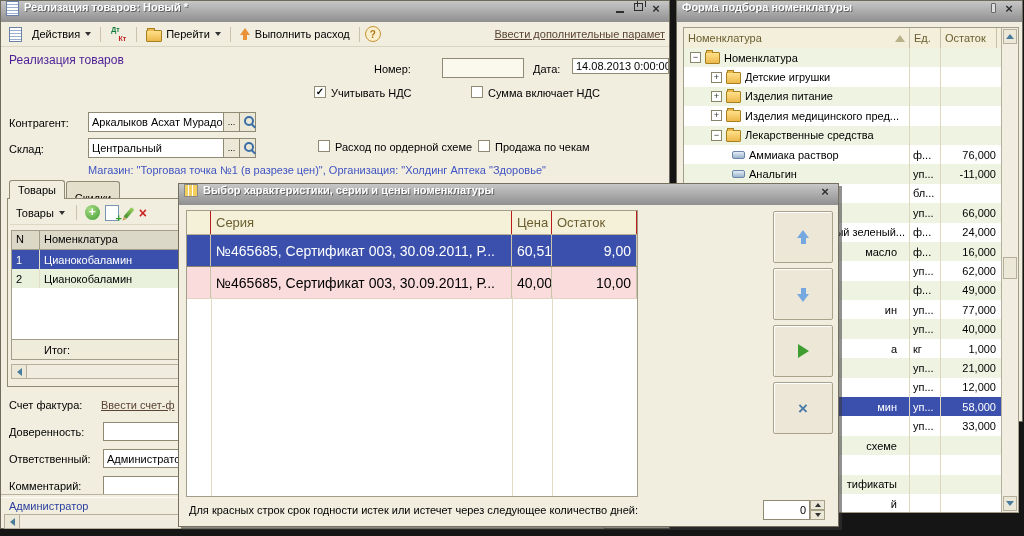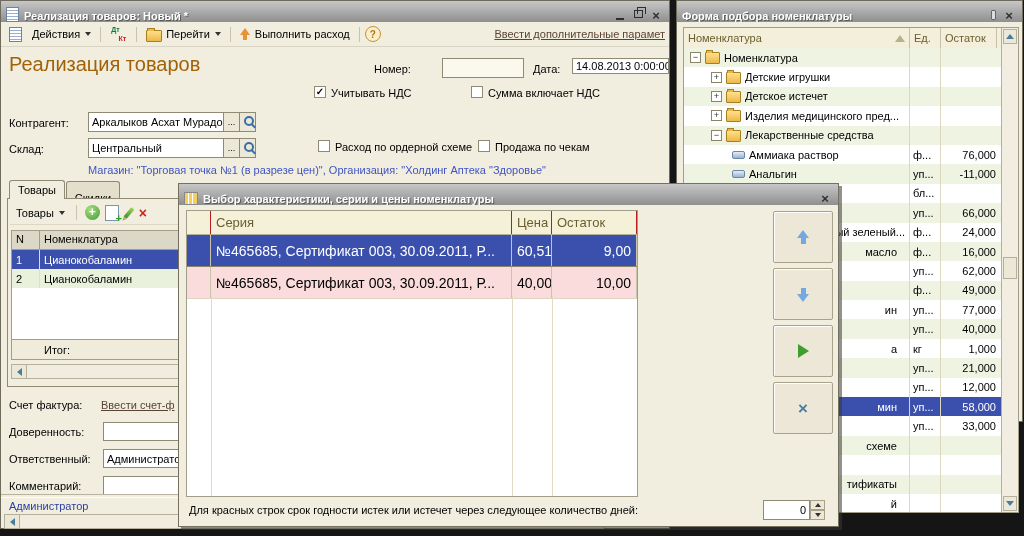--- a/index.html
+++ b/index.html
@@ -1,20 +1,20 @@
 <!DOCTYPE html>
 <html><head>
 <meta charset="utf-8">
 <style>
   html,body{margin:0;padding:0}
   body{width:1024px;height:536px;background:#151515;position:relative;overflow:hidden;
        font-family:"Liberation Sans",sans-serif;font-size:11px;color:#000;}
   .win{position:absolute;background:#f1eee0;border:1px solid #6f6b5c;box-sizing:border-box}
   .titlebar{position:absolute;left:0;top:0;right:0;height:21px;
-            background:linear-gradient(#c7c7c7,#8f8f8f);display:flex;align-items:flex-end;
+            background:linear-gradient(#c7c7c7,#8f8f8f);display:flex;align-items:flex-start;
             padding:0 5px;gap:5px;overflow:hidden}
   .ttext{color:#fff;font-weight:bold;font-size:11px;white-space:nowrap;overflow:hidden;
          text-shadow:1px 1px 0 rgba(70,70,70,.75);flex:1}
   .wbtns{display:flex;gap:2px;align-items:center}
   .wbtn{width:16px;height:14px;display:flex;align-items:flex-end;justify-content:center;color:#2e2e2e}
   .mini-glyph{width:8px;height:2px;background:#2e2e2e;margin-bottom:2px}
   .rest-glyph{width:7px;height:6px;border:1px solid #2e2e2e;position:relative;margin-bottom:2px;background:transparent}
   .rest-glyph::before{content:"";position:absolute;left:2px;top:-4px;width:7px;height:6px;border:1px solid #2e2e2e;border-bottom:none}
   .x-glyph{font-size:13px;font-weight:bold;line-height:13px;color:#2e2e2e}
   .doc-ico{width:11px;height:13px;background:#fff;border:1px solid #6a82a8;flex:none;
@@ -50,21 +50,21 @@
        display:flex;align-items:center;padding:0 3px;white-space:nowrap;overflow:hidden}
   .inp.empty{background:#fbf8ee}
   .cb{position:absolute;width:12px;height:12px;background:#fff;border:1px solid #8f8a74;box-sizing:border-box;
       font-size:10px;line-height:10px;text-align:center;font-weight:bold}
   .cb.checked::before{content:"✓"}
   .sbtn{position:absolute;width:17px;height:20px;background:#ece8d8;border:1px solid #8f8a74;box-sizing:border-box;
         display:flex;align-items:center;justify-content:center}
   .dots::before{content:"...";font-size:9px;line-height:5px;letter-spacing:0}
   .mag{width:6px;height:6px;border:2px solid #3a6ea5;border-radius:50%;position:relative;margin:-3px -2px 0 0}
   .mag::after{content:"";position:absolute;width:5px;height:2px;background:#3a6ea5;transform:rotate(45deg);left:5px;top:7px}
-  .h1{position:absolute;font-size:20px;color:#a16207;white-space:nowrap}
+  .h1{position:absolute;font-size:12px;color:#4c1d95;white-space:nowrap}
   .infoline{position:absolute;color:#4053c2;white-space:nowrap}
 
   
   .tab{position:absolute;border:1px solid #8f8a74;border-bottom:none;border-radius:3px 3px 0 0;
        display:flex;align-items:center;justify-content:center;box-sizing:border-box}
   .tab.active{background:#f1eee0;z-index:3}
   .tab.inactive{background:#e4dfca}
   .tabpanel{position:absolute;left:6px;top:197px;width:658px;height:189px;border:1px solid #8f8a74;
             background:#f1eee0;box-sizing:border-box}
   .gtoolbar{position:absolute;left:2px;top:2px;right:2px;height:23px;display:flex;align-items:center;gap:5px;
@@ -353,21 +353,21 @@
             <span class="folder-s"></span>
             <span>Детские игрушки</span>
           </div>
         <div class="un"></div>
           <div class="qt"></div>
       </div>
       <div class="prow alt r-ind1">
         <div class="nm">
             <span class="exp plus"></span>
             <span class="folder-s"></span>
-            <span>Детское истечет</span>
+            <span>Изделия питание</span>
           </div>
         <div class="un"></div>
           <div class="qt"></div>
       </div>
       <div class="prow r-ind1">
         <div class="nm">
             <span class="exp plus"></span>
             <span class="folder-s"></span>
             <span>Изделия медицинского пред...</span>
           </div>

